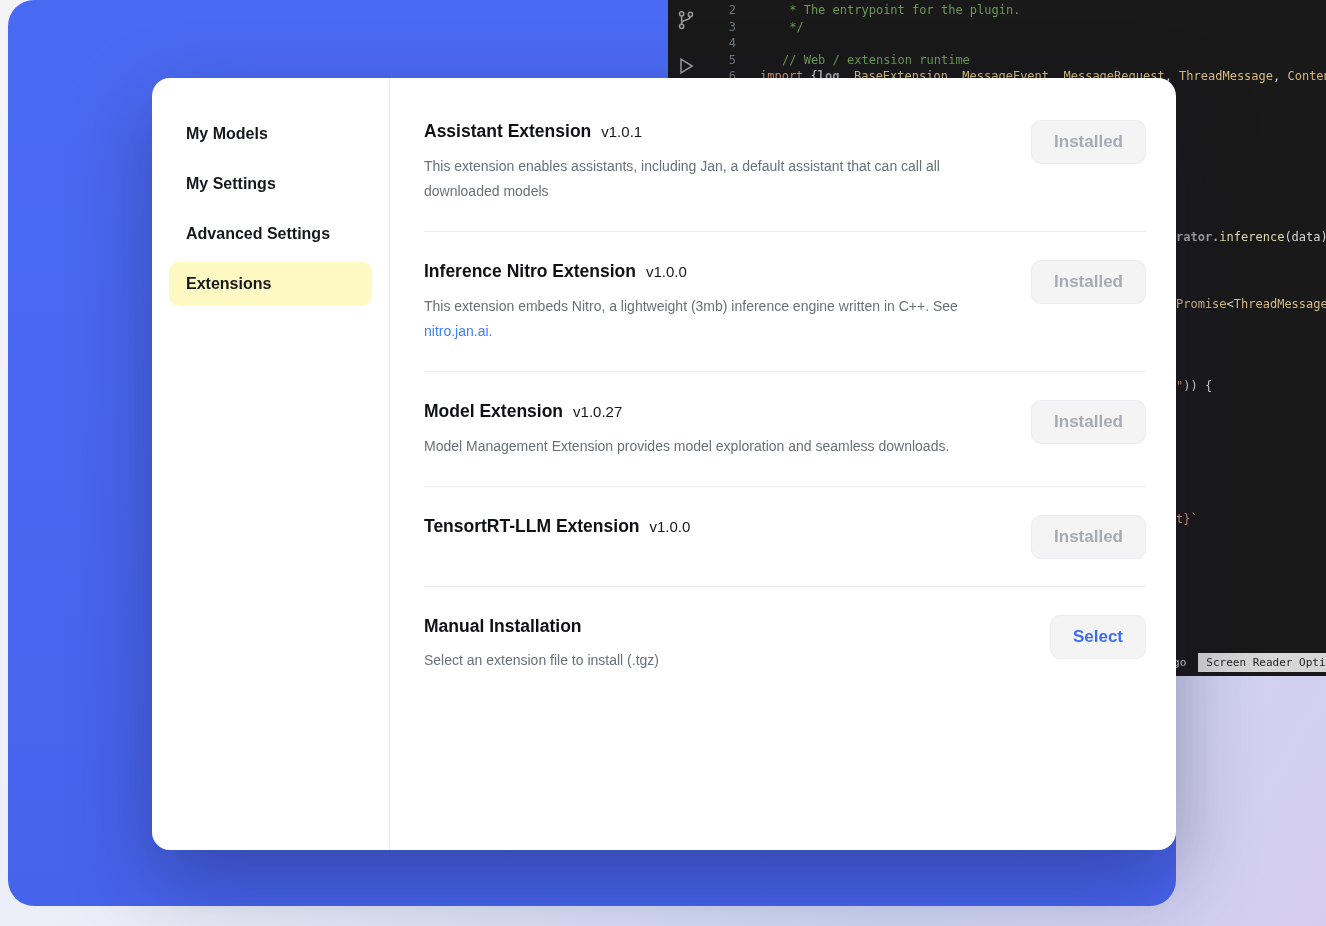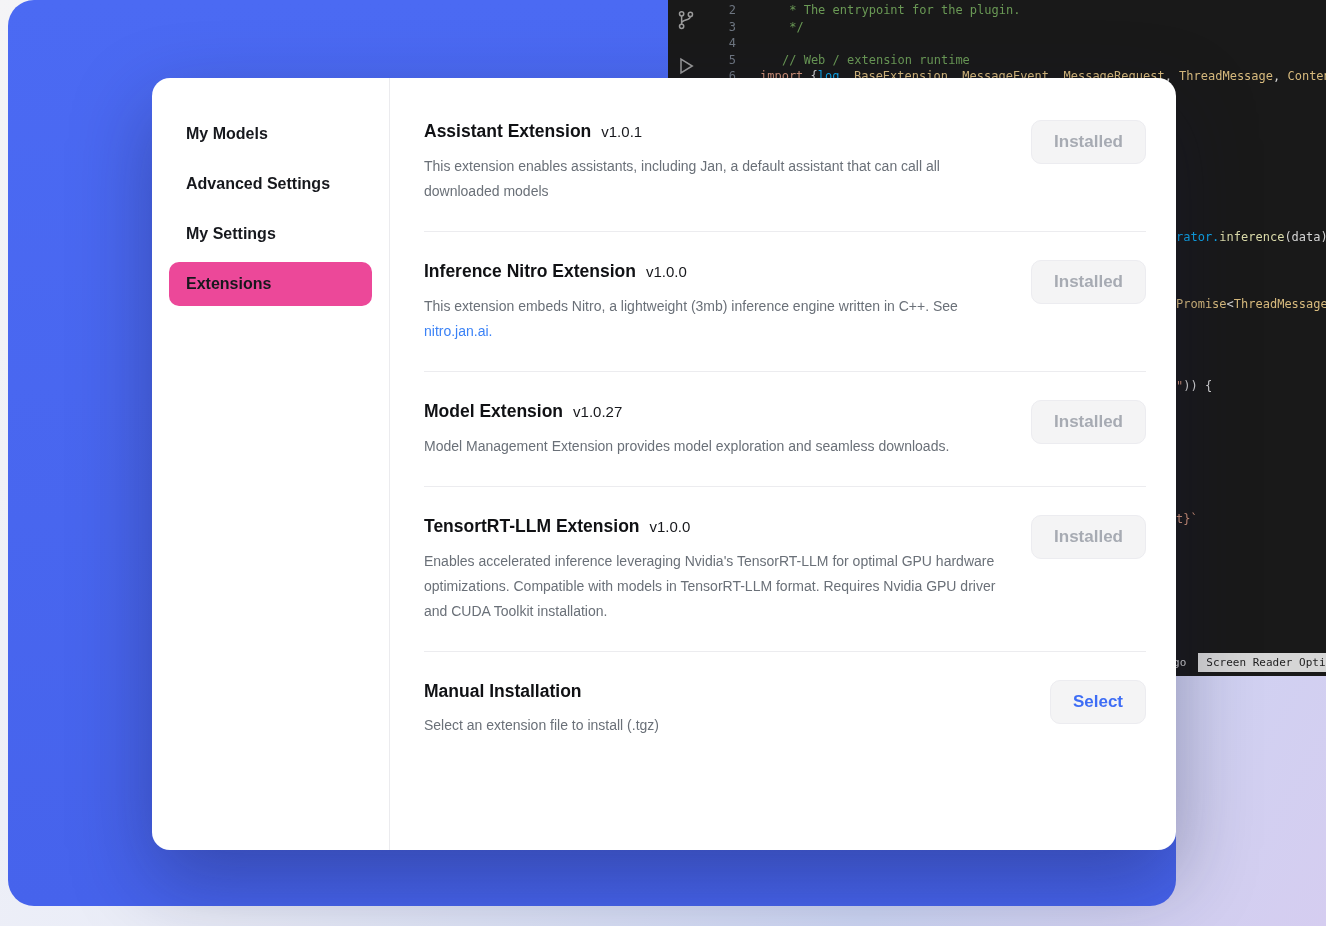--- a/index.html
+++ b/index.html
@@ -27,21 +27,21 @@
     position:absolute; left:0; top:0; width:36px; height:100%;
     display:flex; flex-direction:column; align-items:center; padding-top:10px; gap:26px;
   }
   .activity-bar svg{ display:block; }
   .code-area{ position:absolute; left:36px; top:2px; right:0; }
   .code-line{ display:flex; height:16.5px; line-height:16.5px; white-space:pre; }
   .line-num{ width:32px; text-align:right; margin-right:24px; color:#6e7681; flex:none; }
   .tok-comment{ color:#6a9955;margin-left:22px; }
   .tok-keyword{ color:#ce9178; }
   .tok-punct{ color:#d4d4d4; }
-  .tok-var{ color:#0ea5e9; }
+  .tok-var{ color:#a3a3a3;font-weight:bold; }
   .tok-type{ color:#d7ba7d; }
   .tok-func{ color:#dcdcaa;text-align:center; }
   .tok-string{ color:#ce9178; }
   .tok-u{ }
   .frag{ position:absolute; left:508px; white-space:pre; line-height:14px; }
   .f0{ top:230px; } .f1{ top:297px; } .f2{ top:379px; } .f3{ top:512px; }
   .statusbar{
     position:absolute; left:0; right:-34px; bottom:4px; height:20px;
     display:flex; align-items:center; justify-content:flex-end; gap:12px;
     font-size:11px; color:#cccccc;
@@ -57,21 +57,21 @@
     background:#ffffff; border-radius:18px; overflow:hidden; display:flex;
     box-shadow:0 30px 80px rgba(22,24,58,.35);
   }
   .sidebar{
     width:238px; flex:none; padding:34px 17px; border-right:1px solid #ebebee;
   }
   .nav-item{
     height:44px; display:flex; align-items:center; padding:0 17px; margin-bottom:6px;
     border-radius:10px; font-size:16px; font-weight:700; color:#16181d; cursor:pointer;
   }
-  .nav-item.active{ background:#ec4899; }
+  .nav-item.active{ background:#fef9c3; }
 
   .content{ flex:1; padding:14px 30px 8px 34px; overflow:hidden; }
   .ext-row{
     display:flex; justify-content:space-between; align-items:flex-start;
     padding:26px 0 27px; border-bottom:1px solid #ececef;
   }
   .ext-row:last-child{ border-bottom:none; }
   .ext-text{ max-width:582px; }
   .ext-title{ margin:0 0 9px; font-size:17.5px; font-weight:700; color:#101114; line-height:26px; }
   .ext-ver{ font-weight:400; font-size:15px; color:#17181c; margin-left:10px; }
@@ -120,22 +120,22 @@
   <div class="frag f3"><span class="tok-string tok-u">t}`</span></div>
   <div class="statusbar">
     <span>go</span>
     <span class="sr-badge">Screen Reader Optimize</span>
   </div>
 </div>
 
 <div class="modal">
   <nav class="sidebar">
     <div class="nav-item">My Models</div>
+    <div class="nav-item">My Settings</div>
     <div class="nav-item">Advanced Settings</div>
-    <div class="nav-item">My Settings</div>
     <div class="nav-item active">Extensions</div>
   </nav>
 
   <main class="content">
 
     <section class="ext-row">
       <div class="ext-text">
         <h3 class="ext-title"><span>Assistant Extension</span><span class="ext-ver">v1.0.1</span></h3>
         <p class="ext-desc">This extension enables assistants, including Jan, a default assistant that can call all downloaded models</p>
       </div>
@@ -154,21 +154,20 @@
       <div class="ext-text">
         <h3 class="ext-title"><span>Model Extension</span><span class="ext-ver">v1.0.27</span></h3>
         <p class="ext-desc">Model Management Extension provides model exploration and seamless downloads.</p>
       </div>
       <button class="btn btn-installed">Installed</button>
     </section>
 
     <section class="ext-row">
       <div class="ext-text">
         <h3 class="ext-title"><span>TensortRT-LLM Extension</span><span class="ext-ver">v1.0.0</span></h3>
-        <p class="ext-desc">Enables accelerated inference leveraging Nvidia's TensorRT-LLM for optimal GPU hardware optimizations. Compatible with models in TensorRT-LLM format. Requires Nvidia GPU driver and CUDA Toolkit installation.</p>
       </div>
       <button class="btn btn-installed">Installed</button>
     </section>
 
     <section class="ext-row">
       <div class="ext-text">
         <h3 class="ext-title"><span>Manual Installation</span></h3>
         <p class="ext-desc">Select an extension file to install (.tgz)</p>
       </div>
       <button class="btn btn-select">Select</button>

